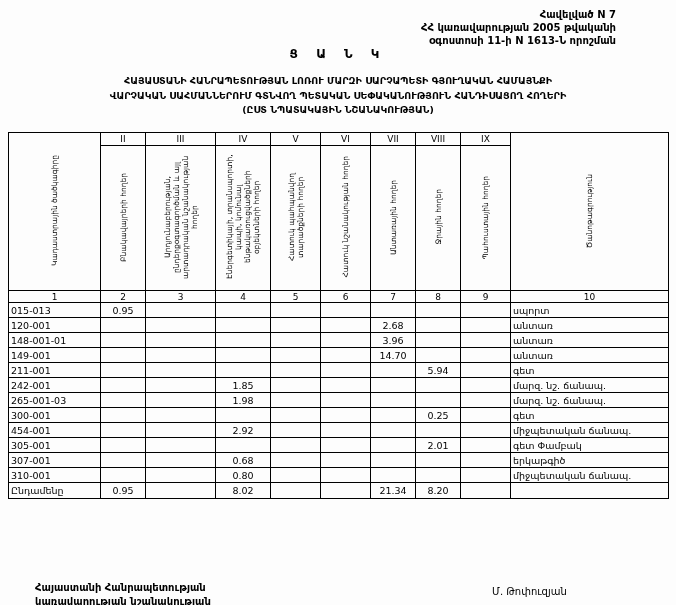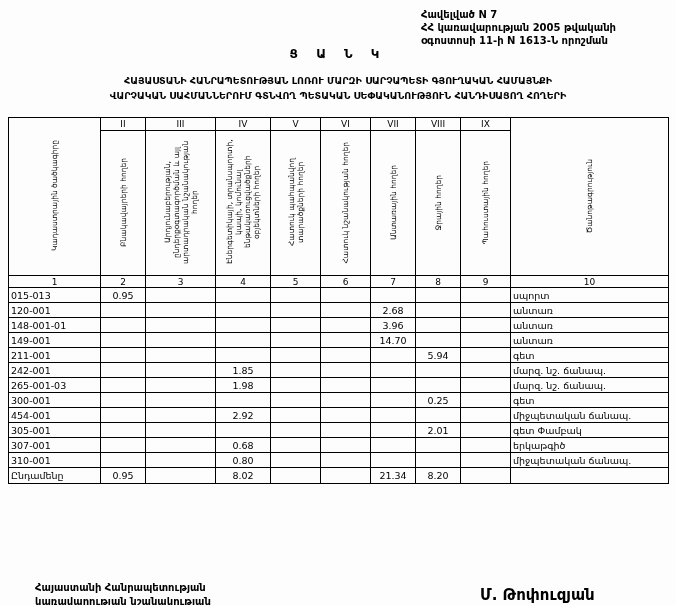--- a/index.html
+++ b/index.html
@@ -13,21 +13,21 @@
     position: relative;
     width: 676px;
     height: 605px;
     background: #fdfdfd;
     overflow: hidden;
     margin: 0 auto;
   }
   .annex {
     margin: 8px 60px 0 auto;
     width: max-content;
-    text-align: left;
+    text-align: right;
     font-size: 10px;
     font-weight: bold;
     line-height: 1.3;
   }
   .title-main {
     text-align: center;
     font-weight: bold;
     font-size: 12px;
     letter-spacing: 7px;
   }
@@ -72,42 +72,43 @@
   .footer-left {
     position: absolute;
     left: 35px;
     top: 581px;
     font-size: 10px;
     font-weight: bold;
     line-height: 1.4;
   }
   .signature {
     position: absolute;
-    left: 480px;
+    left: 492px;
     top: 586px;
-    font-size: 15px;
-    font-weight: bold;
+    font-size: 10px;
+    font-weight: normal;
   }
 </style>
 </head>
 <body>
 
 <div class="page">
 
   <div class="annex">
     <div>Հավելված N 7</div>
     <div>ՀՀ կառավարության 2005 թվականի</div>
     <div>օգոստոսի 11-ի N 1613-Ն որոշման</div>
   </div>
 
   <div class="title-main">Ց Ա Ն Կ</div>
 
   <div class="title-lines">
     <div>ՀԱՅԱՍՏԱՆԻ ՀԱՆՐԱՊԵՏՈՒԹՅԱՆ ԼՈՌՈՒ ՄԱՐԶԻ ՍԱՐՉԱՊԵՏԻ ԳՅՈՒՂԱԿԱՆ ՀԱՄԱՅՆՔԻ</div>
     <div>ՎԱՐՉԱԿԱՆ ՍԱՀՄԱՆՆԵՐՈՒՄ ԳՏՆՎՈՂ ՊԵՏԱԿԱՆ ՍԵՓԱԿԱՆՈՒԹՅՈՒՆ ՀԱՆԴԻՍԱՑՈՂ ՀՈՂԵՐԻ</div>
+    <div>(ԸՍՏ ՆՊԱՏԱԿԱՅԻՆ ՆՇԱՆԱԿՈՒԹՅԱՆ)</div>
   </div>
 
   <table class="land">
     <colgroup>
       <col style="width:92px">
         <col style="width:45px">
         <col style="width:70px">
       <col style="width:55px">
         <col style="width:50px">
         <col style="width:50px">

